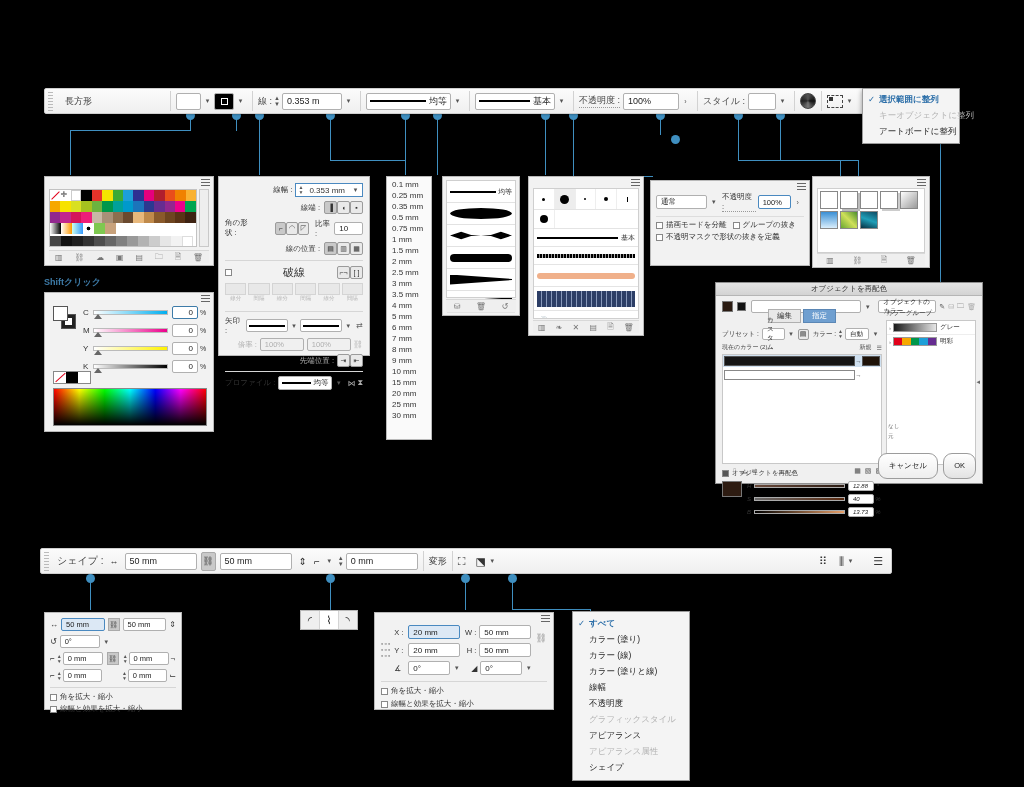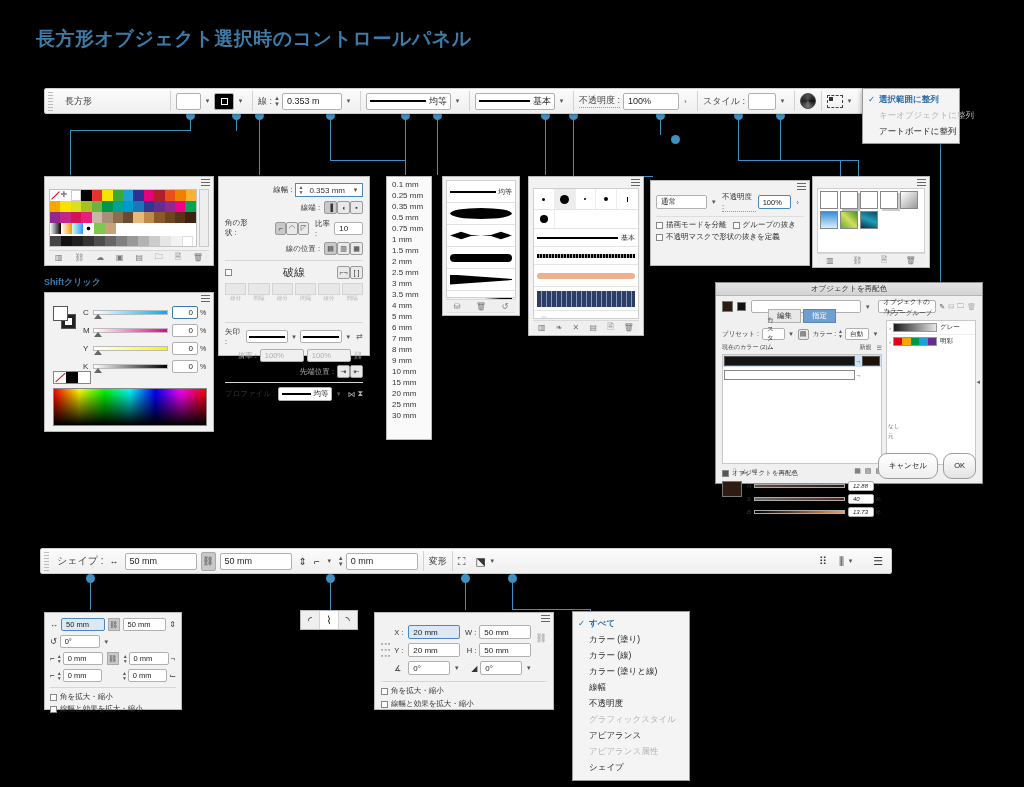--- a/index.html
+++ b/index.html
@@ -75,21 +75,20 @@
   .btn { border:1px solid #9c9c9c; border-radius:9px; background:linear-gradient(#fff,#eee);
          font-size:7.5px; padding:7px 10px; color:#222; }
   .tabbtn { font-size:7.5px; padding:1px 8px; border:1px solid #b0b0b0; background:#e8e8e8; }
   .tabbtn.sel { background:#6f9fd0; color:#fff; border-color:#5b87b5; }
 </style>
 </head>
 <body>
 
 <div class="canvas">
 
-  <div class="title">長方形オブジェクト選択時のコントロールパネル</div>
 
   <div class="conn" style="left:70px;top:130px;width:1px;height:45px;"></div>
   <div class="conn" style="left:70px;top:130px;width:120px;height:1px;"></div>
   <div class="conn" style="left:190px;top:115px;width:1px;height:16px;"></div>
   <div class="conn" style="left:236px;top:115px;width:1px;height:16px;"></div>
   <div class="conn" style="left:236px;top:130px;width:1px;height:1px;"></div>
   <div class="conn" style="left:259px;top:115px;width:1px;height:60px;"></div>
   <div class="conn" style="left:405px;top:115px;width:1px;height:60px;"></div>
   <div class="conn" style="left:330px;top:160px;width:76px;height:1px;"></div>
   <div class="conn" style="left:330px;top:115px;width:1px;height:45px;"></div>
@@ -360,21 +359,21 @@
         <span style="flex:1;height:12px;background:#e8e8e8;border:1px solid #d4d4d4;"></span>
       </div>
       <div style="display:flex;gap:2px;font-size:5.5px;color:#b6b6b6;text-align:center;">
         <span style="flex:1;">線分</span>
         <span style="flex:1;">間隔</span>
         <span style="flex:1;">線分</span>
         <span style="flex:1;">間隔</span>
         <span style="flex:1;">線分</span>
         <span style="flex:1;">間隔</span>
       </div>
-      <div style="border-top:1px solid #d6d6d6;margin-top:20px;padding-top:4px;display:flex;align-items:center;justify-content:flex-end;">
+      <div style="border-top:1px solid #d6d6d6;margin-top:9px;padding-top:4px;display:flex;align-items:center;justify-content:flex-end;">
         <span style="font-size:7.5px;margin-right:3px;">矢印 :</span>
         <span class="fld" style="width:44px;height:13px;padding:0 2px;">
           <span style="flex:1;height:2px;background:#000;"></span>
         </span>
         <span class="chev">▾</span>
         <span class="fld" style="width:44px;height:13px;padding:0 2px;">
           <span style="flex:1;height:2px;background:#000;"></span>
         </span>
         <span class="chev">▾</span>
         <span style="font-size:8px;color:#666;margin-left:2px;">⇄</span>

